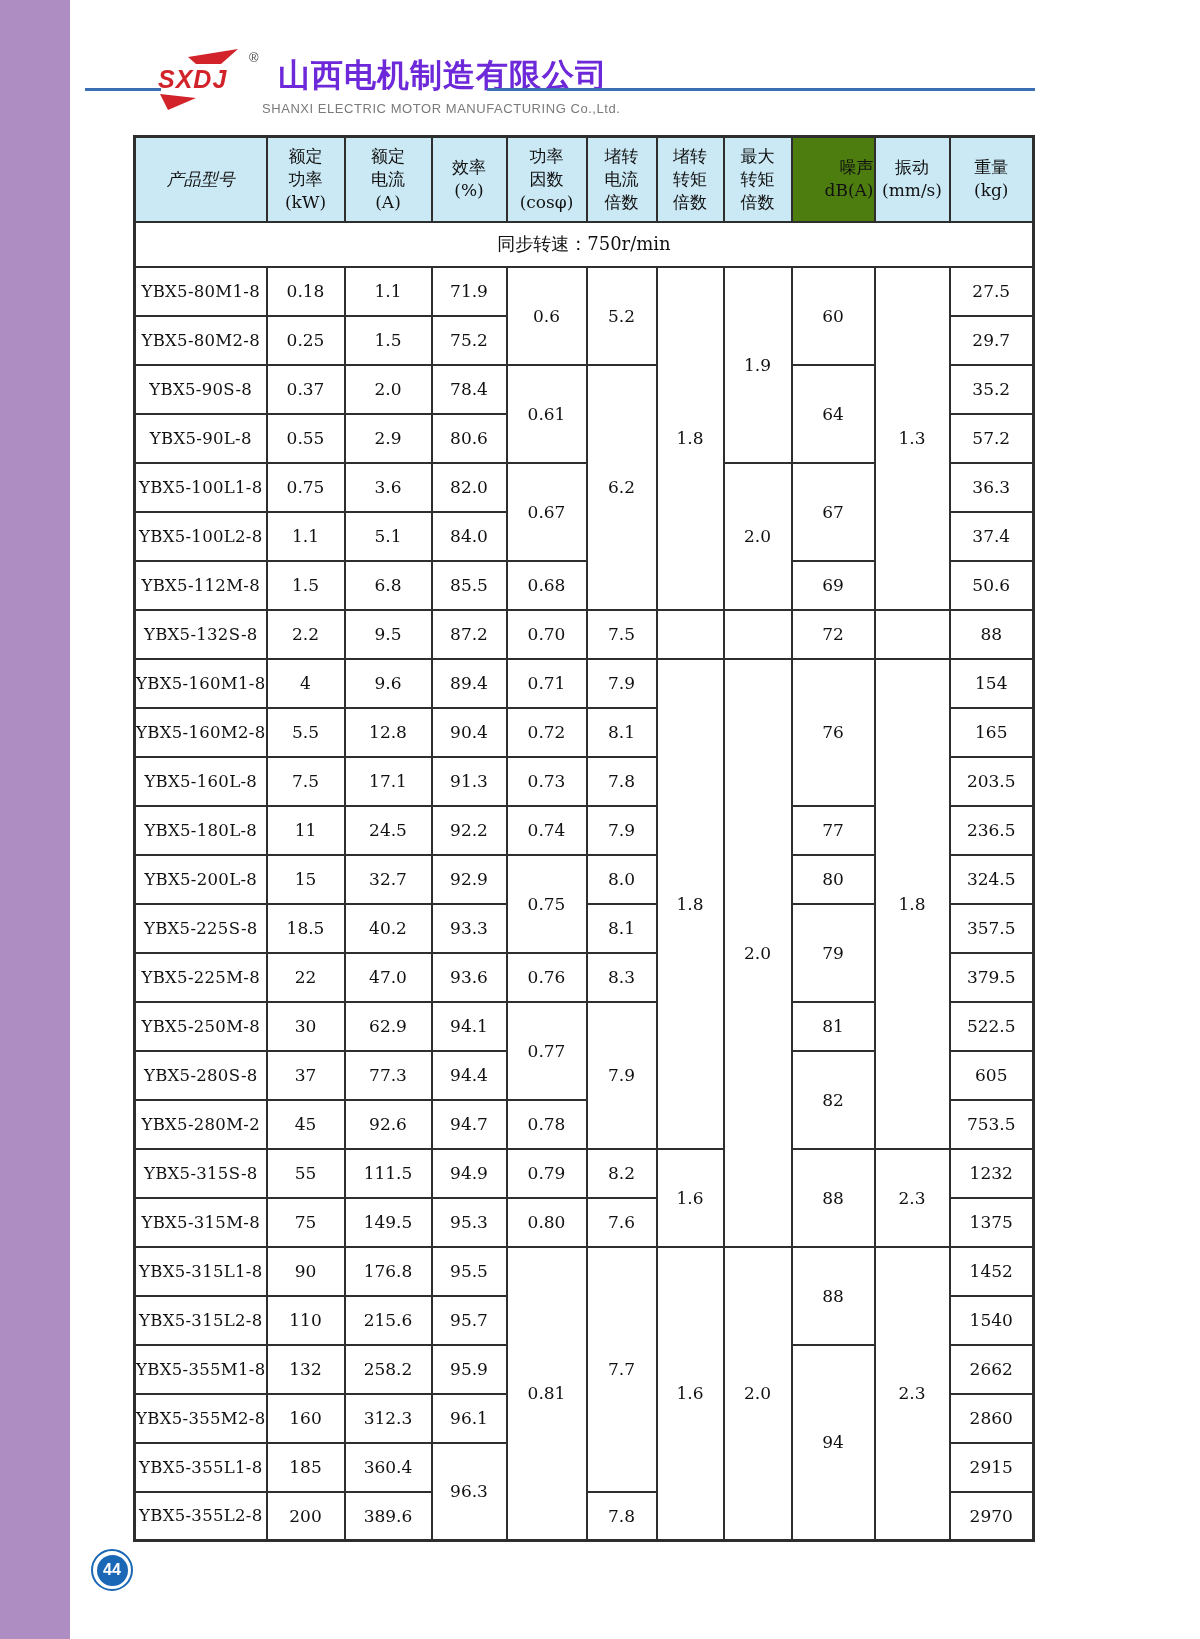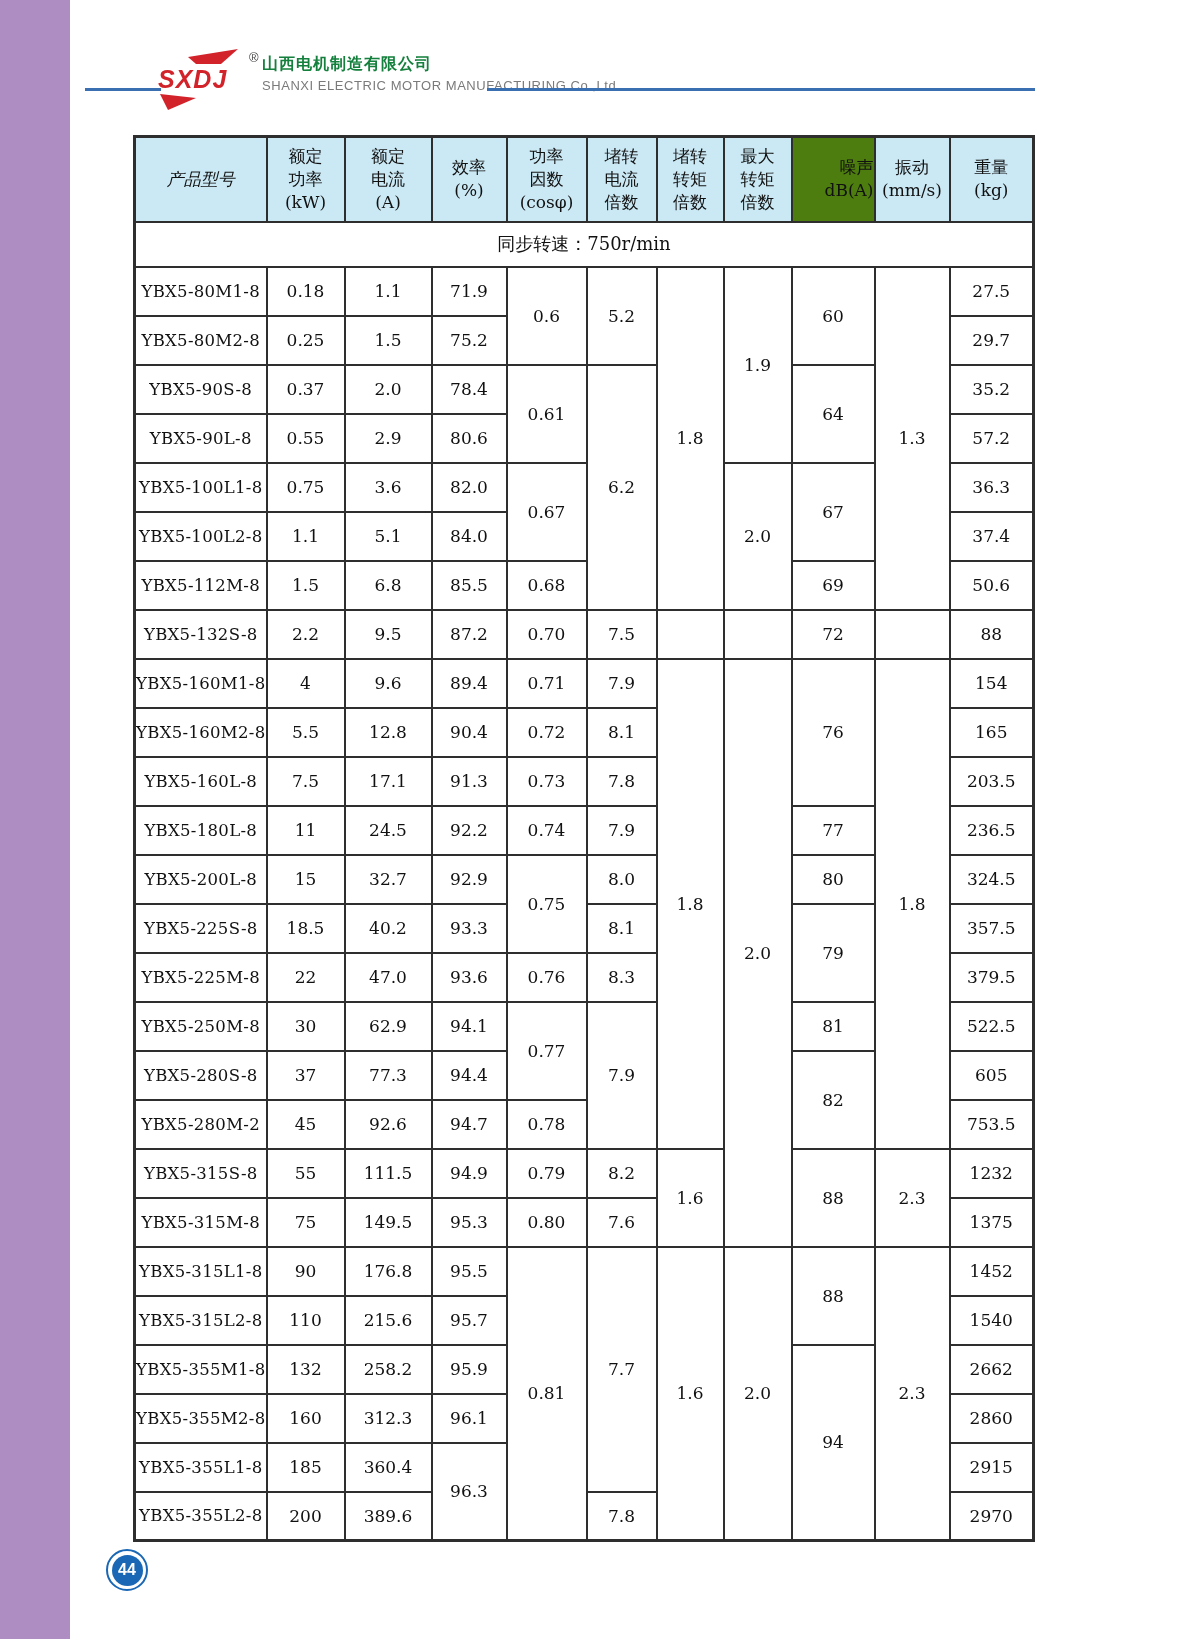--- a/index.html
+++ b/index.html
@@ -8,21 +8,21 @@
     font-family:"Liberation Sans",sans-serif;overflow:hidden;
   }
   .left-bar{position:absolute;left:0;top:0;width:70px;height:1639px;}
   
   .hrule{position:absolute;height:3px;top:88px;}
   .rule-left{left:85px;width:76px;}
   .rule-right{left:487px;width:548px;}
   .logo-wrap{position:absolute;left:158px;top:48px;width:84px;height:64px;}
   .reg-mark{position:absolute;left:249px;top:50px;font-size:13px;color:#444;}
   .brand{position:absolute;left:262px;top:54px;width:300px;}
-  .brand-cn{font-size:16px;font-weight:bold;color:#15803d;letter-spacing:1px;white-space:nowrap;}
+  .brand-cn{font-size:32px;font-weight:bold;color:#6d28d9;letter-spacing:1px;white-space:nowrap;margin-left:16px;}
   .brand-en{font-size:13px;color:#7a7a7a;letter-spacing:0.55px;margin-top:3px;white-space:nowrap;}
   
   table.spec{
     position:absolute;left:133px;top:135px;width:899px;
     border-collapse:collapse;table-layout:fixed;
     font-family:"DejaVu Serif","Liberation Serif",serif;color:#111;
   }
   table.spec th,table.spec td{
     border:2px solid #2e2e2e;text-align:center;vertical-align:middle;
     padding:0;overflow:hidden;
@@ -30,21 +30,21 @@
   table.spec{border:3px solid #2e2e2e;}
   thead tr{height:85px;}
   thead th{font-weight:normal;font-size:17px;line-height:1.35;}
   tr.subtitle-row{height:45px;padding-left:44px;}
   tr.subtitle-row td{font-size:18px;background:#ffffff;}
   tbody tr.data-row{height:49px;}
   tbody td{font-size:17px;}
   td.model-cell{font-size:16.5px;letter-spacing:0.3px;}
   
   .page-badge{
-    position:absolute;left:106px;top:1549px;width:42px;height:42px;border-radius:50%;
+    position:absolute;left:91px;top:1549px;width:42px;height:42px;border-radius:50%;
     background:#fff;display:flex;align-items:center;justify-content:center;box-sizing:border-box;
   }
   .page-badge-inner{
     width:31px;height:31px;border-radius:50%;display:flex;align-items:center;justify-content:center;
     color:#fff;font-weight:bold;font-size:16px;font-family:"Liberation Sans",sans-serif;
   }
 </style>
 </head>
 <body>
 

